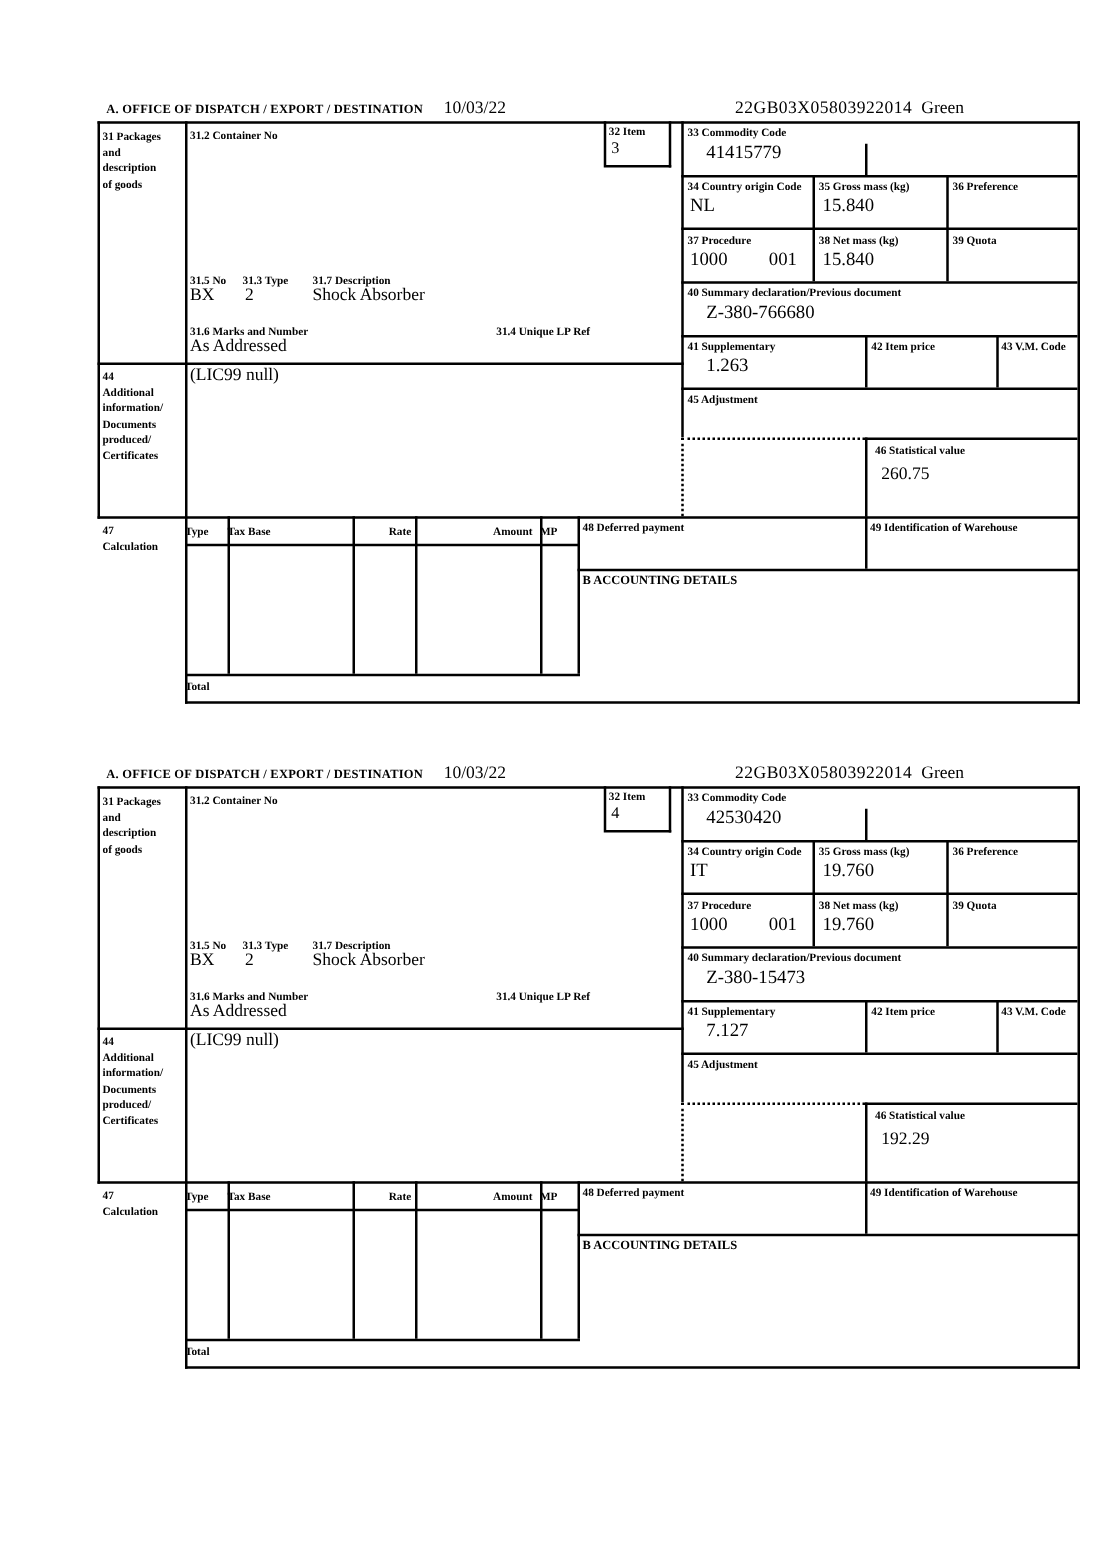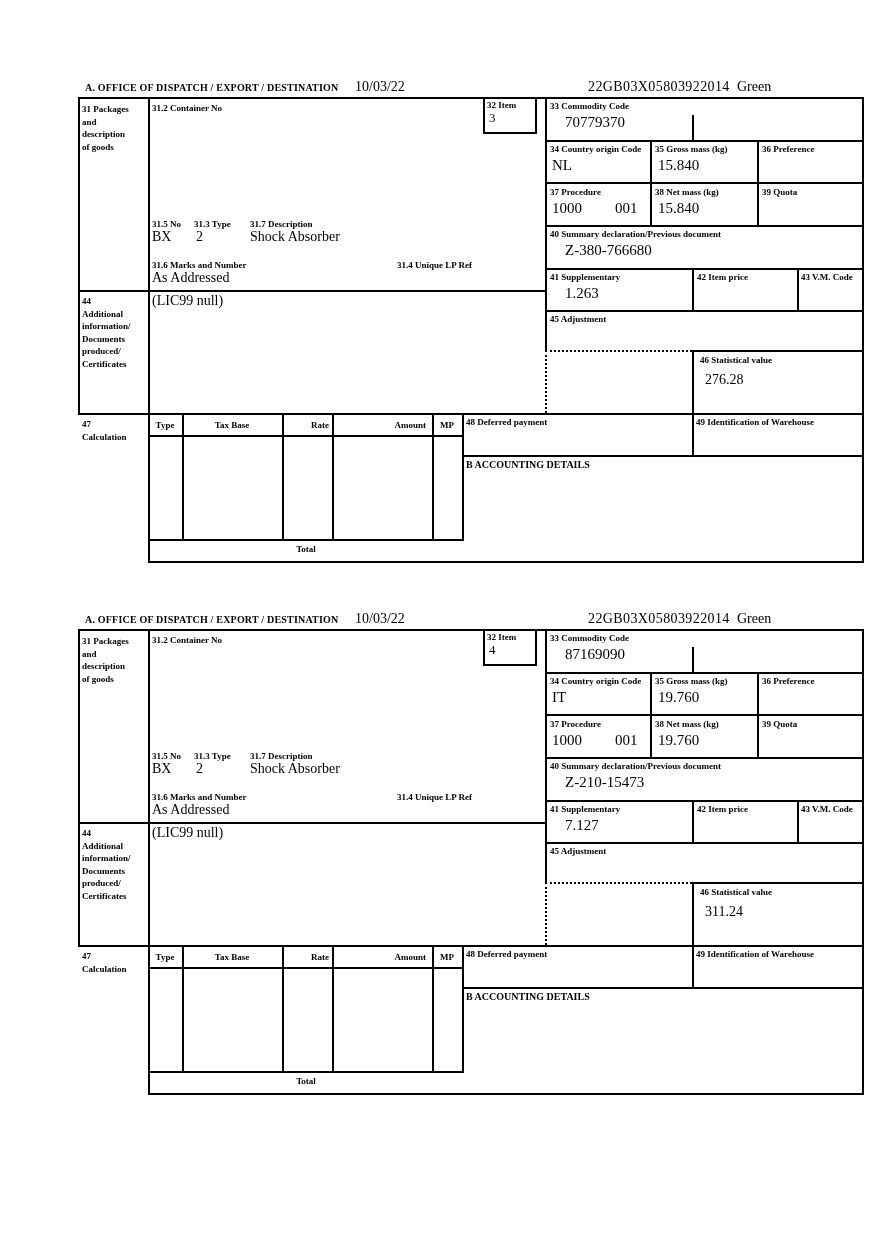--- a/index.html
+++ b/index.html
@@ -18,21 +18,21 @@
   .lnh { height:2px; }
   .lnv { width:2px; }
   .dot { background:none; }
   .dot.lnh { border-top:2px dotted #000; }
   .dot.lnv { border-left:2px dotted #000; }
   .lbl { position:absolute; font-weight:bold; font-size:9px; line-height:11px; white-space:nowrap; }
   .side { white-space:pre-line; width:66px; line-height:12.5px; }
   .val { position:absolute; font-size:14px; line-height:15px; white-space:nowrap; }
   .val15 { font-size:15px; }
   .th { position:absolute; top:318px; height:20px; line-height:20px; font-weight:bold; font-size:9px; }
-  .center { text-align:center; }
+  .center { }
   .right { text-align:right; }
   .acct { position:absolute; font-weight:bold; font-size:10px; white-space:nowrap; }
 </style>
 </head>
 <body>
 
 <div id="page">
 
   <div class="hdr" style="top:79px;">
     <span class="title">A.  OFFICE OF DISPATCH / EXPORT / DESTINATION</span>
@@ -101,21 +101,21 @@
     <div class="lbl" style="left:74px;top:163px;">31.6 Marks and Number</div>
     <div class="lbl" style="left:319px;top:163px;">31.4 Unique LP Ref</div>
     <div class="val" style="left:74px;top:173px;">As Addressed</div>
 
     <div class="val" style="left:74px;top:196px;">(LIC99 null)</div>
 
     <div class="lbl" style="left:409px;top:3px;">32 Item</div>
     <div class="val" style="left:411px;top:13px;font-size:13px;">3</div>
 
     <div class="lbl" style="left:472px;top:4px;">33 Commodity Code</div>
-    <div class="val val15" style="left:487px;top:18px;">70779370</div>
+    <div class="val val15" style="left:487px;top:18px;">41415779</div>
 
     <div class="lbl" style="left:472px;top:47px;">34 Country origin Code</div>
     <div class="val val15" style="left:474px;top:61px;">NL</div>
     <div class="lbl" style="left:577px;top:47px;">35 Gross mass (kg)</div>
     <div class="val val15" style="left:580px;top:61px;">15.840</div>
     <div class="lbl" style="left:684px;top:47px;">36 Preference</div>
 
     <div class="lbl" style="left:472px;top:90px;">37 Procedure</div>
     <div class="val val15" style="left:474px;top:104px;">1000</div>
     <div class="val val15" style="left:537px;top:104px;">001</div>
@@ -126,21 +126,21 @@
     <div class="lbl" style="left:472px;top:132px;">40 Summary declaration/Previous document</div>
     <div class="val val15" style="left:487px;top:146px;">Z-380-766680</div>
 
     <div class="lbl" style="left:472px;top:175px;">41 Supplementary</div>
     <div class="val val15" style="left:487px;top:189px;">1.263</div>
     <div class="lbl" style="left:619px;top:175px;">42 Item price</div>
     <div class="lbl" style="left:723px;top:175px;">43 V.M. Code</div>
 
     <div class="lbl" style="left:472px;top:217px;">45 Adjustment</div>
     <div class="lbl" style="left:622px;top:258px;">46 Statistical value</div>
-    <div class="val" style="left:627px;top:275px;">276.28</div>
+    <div class="val" style="left:627px;top:275px;">260.75</div>
 
     <div class="th center" style="left:70px;width:34px;">Type</div>
     <div class="th center" style="left:104px;width:100px;">Tax Base</div>
     <div class="th right" style="left:204px;width:47px;">Rate</div>
     <div class="th right" style="left:254px;width:94px;">Amount</div>
     <div class="th center" style="left:354px;width:30px;">MP</div>
     <div class="th center" style="left:70px;top:442px;width:316px;">Total</div>
 
     <div class="lbl" style="left:388px;top:320px;">48 Deferred payment</div>
     <div class="lbl" style="left:618px;top:320px;">49 Identification of Warehouse</div>
@@ -214,46 +214,46 @@
     <div class="lbl" style="left:74px;top:163px;">31.6 Marks and Number</div>
     <div class="lbl" style="left:319px;top:163px;">31.4 Unique LP Ref</div>
     <div class="val" style="left:74px;top:173px;">As Addressed</div>
 
     <div class="val" style="left:74px;top:196px;">(LIC99 null)</div>
 
     <div class="lbl" style="left:409px;top:3px;">32 Item</div>
     <div class="val" style="left:411px;top:13px;font-size:13px;">4</div>
 
     <div class="lbl" style="left:472px;top:4px;">33 Commodity Code</div>
-    <div class="val val15" style="left:487px;top:18px;">87169090</div>
+    <div class="val val15" style="left:487px;top:18px;">42530420</div>
 
     <div class="lbl" style="left:472px;top:47px;">34 Country origin Code</div>
     <div class="val val15" style="left:474px;top:61px;">IT</div>
     <div class="lbl" style="left:577px;top:47px;">35 Gross mass (kg)</div>
     <div class="val val15" style="left:580px;top:61px;">19.760</div>
     <div class="lbl" style="left:684px;top:47px;">36 Preference</div>
 
     <div class="lbl" style="left:472px;top:90px;">37 Procedure</div>
     <div class="val val15" style="left:474px;top:104px;">1000</div>
     <div class="val val15" style="left:537px;top:104px;">001</div>
     <div class="lbl" style="left:577px;top:90px;">38 Net mass (kg)</div>
     <div class="val val15" style="left:580px;top:104px;">19.760</div>
     <div class="lbl" style="left:684px;top:90px;">39 Quota</div>
 
     <div class="lbl" style="left:472px;top:132px;">40 Summary declaration/Previous document</div>
-    <div class="val val15" style="left:487px;top:146px;">Z-210-15473</div>
+    <div class="val val15" style="left:487px;top:146px;">Z-380-15473</div>
 
     <div class="lbl" style="left:472px;top:175px;">41 Supplementary</div>
     <div class="val val15" style="left:487px;top:189px;">7.127</div>
     <div class="lbl" style="left:619px;top:175px;">42 Item price</div>
     <div class="lbl" style="left:723px;top:175px;">43 V.M. Code</div>
 
     <div class="lbl" style="left:472px;top:217px;">45 Adjustment</div>
     <div class="lbl" style="left:622px;top:258px;">46 Statistical value</div>
-    <div class="val" style="left:627px;top:275px;">311.24</div>
+    <div class="val" style="left:627px;top:275px;">192.29</div>
 
     <div class="th center" style="left:70px;width:34px;">Type</div>
     <div class="th center" style="left:104px;width:100px;">Tax Base</div>
     <div class="th right" style="left:204px;width:47px;">Rate</div>
     <div class="th right" style="left:254px;width:94px;">Amount</div>
     <div class="th center" style="left:354px;width:30px;">MP</div>
     <div class="th center" style="left:70px;top:442px;width:316px;">Total</div>
 
     <div class="lbl" style="left:388px;top:320px;">48 Deferred payment</div>
     <div class="lbl" style="left:618px;top:320px;">49 Identification of Warehouse</div>

